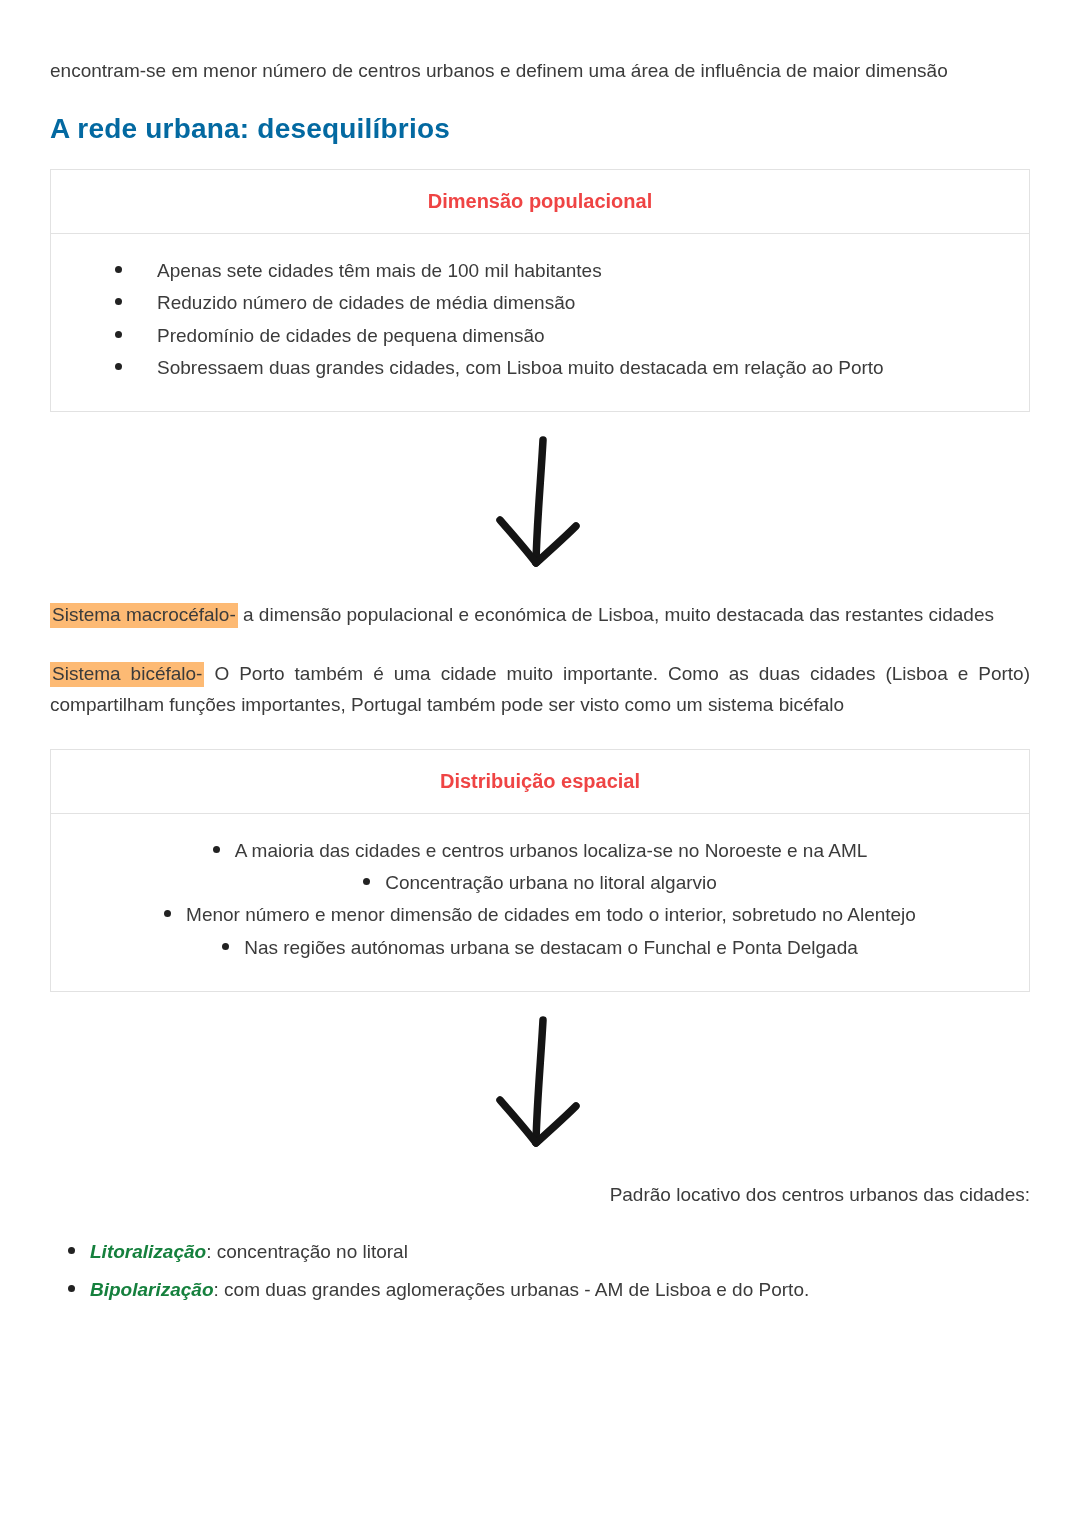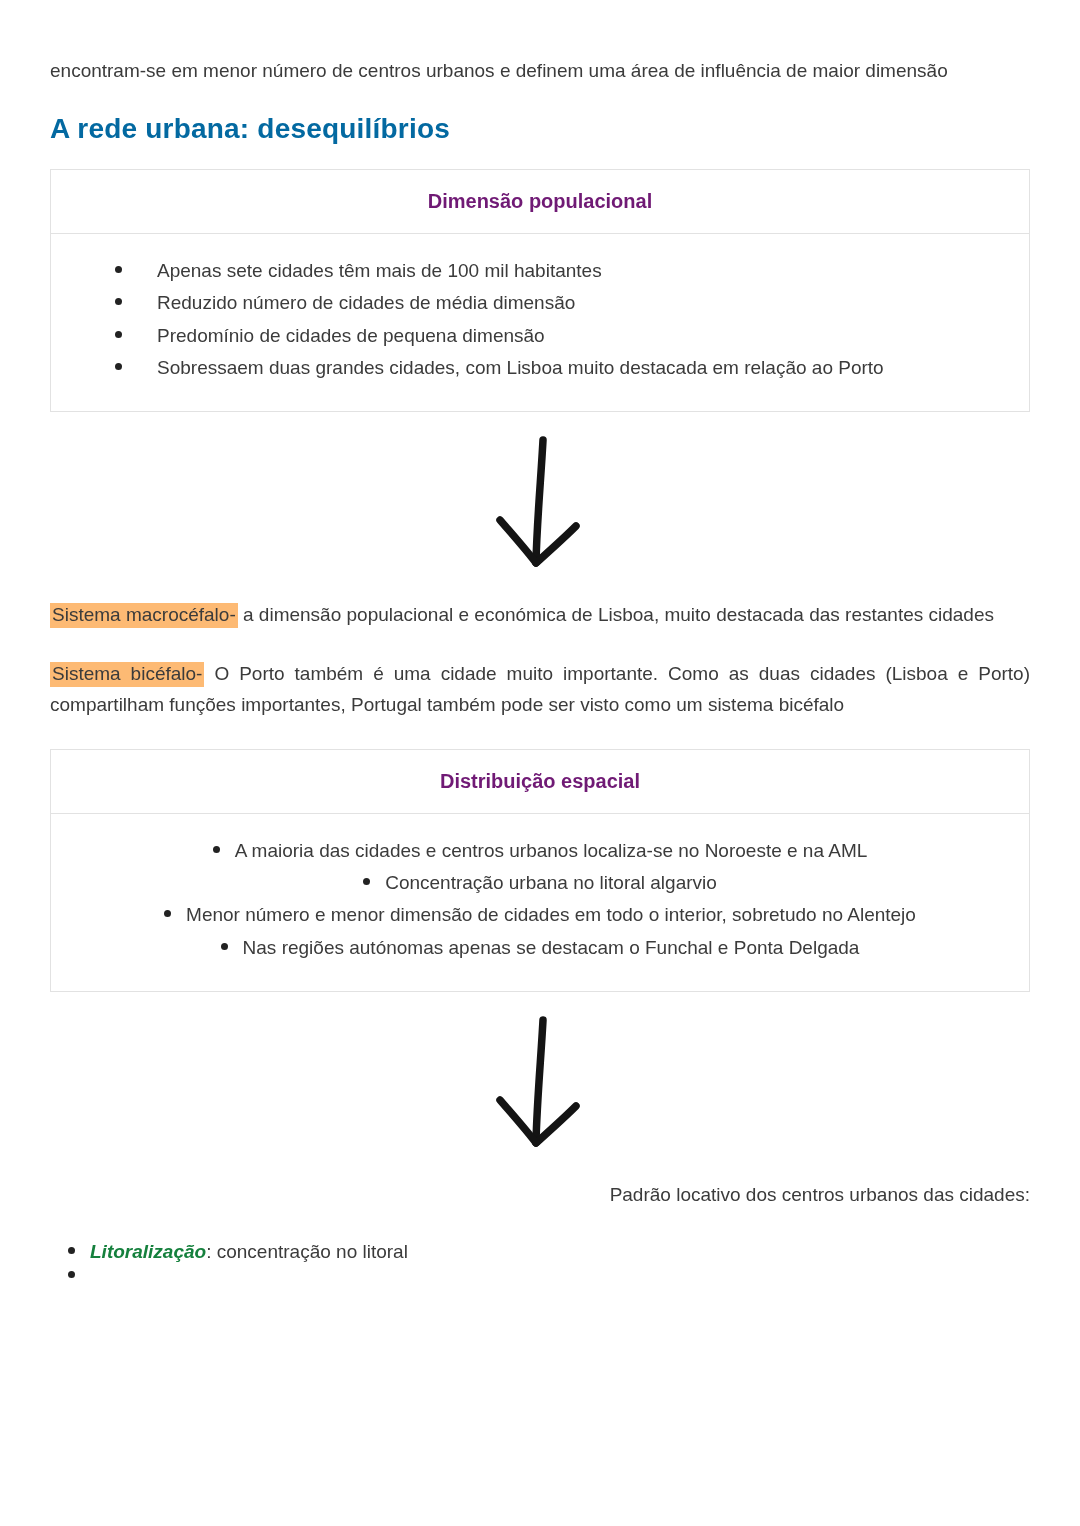--- a/index.html
+++ b/index.html
@@ -39,21 +39,21 @@
     border: 1px solid #e2e2e2;
     width: 100%;
     background: #ffffff;
   }
 
   .info-table .table-header {
     border-bottom: 1px solid #e2e2e2;
     text-align: center;
     font-weight: bold;
     font-size: 20px;
-    color: #701a75;
+    color: #ef4444;
     padding: 20px 10px;
   }
 
   .info-table .table-body {
     padding: 22px 24px 26px 24px;
   }
 
   .bullet-list { list-style: none; }
 
   .bullet-row {
@@ -165,21 +165,21 @@
         <li class="bullet-row centered">
           <span class="dot"></span>
           <span>Concentração urbana no litoral algarvio</span>
         </li>
         <li class="bullet-row centered">
           <span class="dot"></span>
           <span>Menor número e menor dimensão de cidades em todo o interior, sobretudo no Alentejo</span>
         </li>
         <li class="bullet-row centered">
           <span class="dot"></span>
-          <span>Nas regiões autónomas apenas se destacam o Funchal e Ponta Delgada</span>
+          <span>Nas regiões autónomas urbana se destacam o Funchal e Ponta Delgada</span>
         </li>
       </ul>
     </div>
   </div>
 
   <div class="arrow-wrap">
     <svg width="104" height="142" viewBox="0 0 104 142">
       <path d="M55 6 C53 44 49 86 48 128" stroke="#141414" stroke-width="7.5" fill="none" stroke-linecap="round" stroke-linejoin="round"></path>
       <path d="M12 86 C24 100 40 118 48 129" stroke="#141414" stroke-width="7.5" fill="none" stroke-linecap="round" stroke-linejoin="round"></path>
       <path d="M88 92 C76 104 58 120 48 129" stroke="#141414" stroke-width="7.5" fill="none" stroke-linecap="round" stroke-linejoin="round"></path>
@@ -188,16 +188,17 @@
 
   <p class="para" style="text-align:right;">Padrão locativo dos centros urbanos das cidades:</p>
 
   <ul class="bullet-list pattern-list">
     <li class="bullet-row">
       <span class="dot"></span>
       <span><strong>Litoralização</strong><span>: concentração no litoral</span></span>
     </li>
     <li class="bullet-row">
       <span class="dot"></span>
+      <span><strong>Bipolarização</strong><span>: com duas grandes aglomerações urbanas - AM de Lisboa e do Porto.</span></span>
     </li>
   </ul>
 
 </div>
 
 </body></html>

